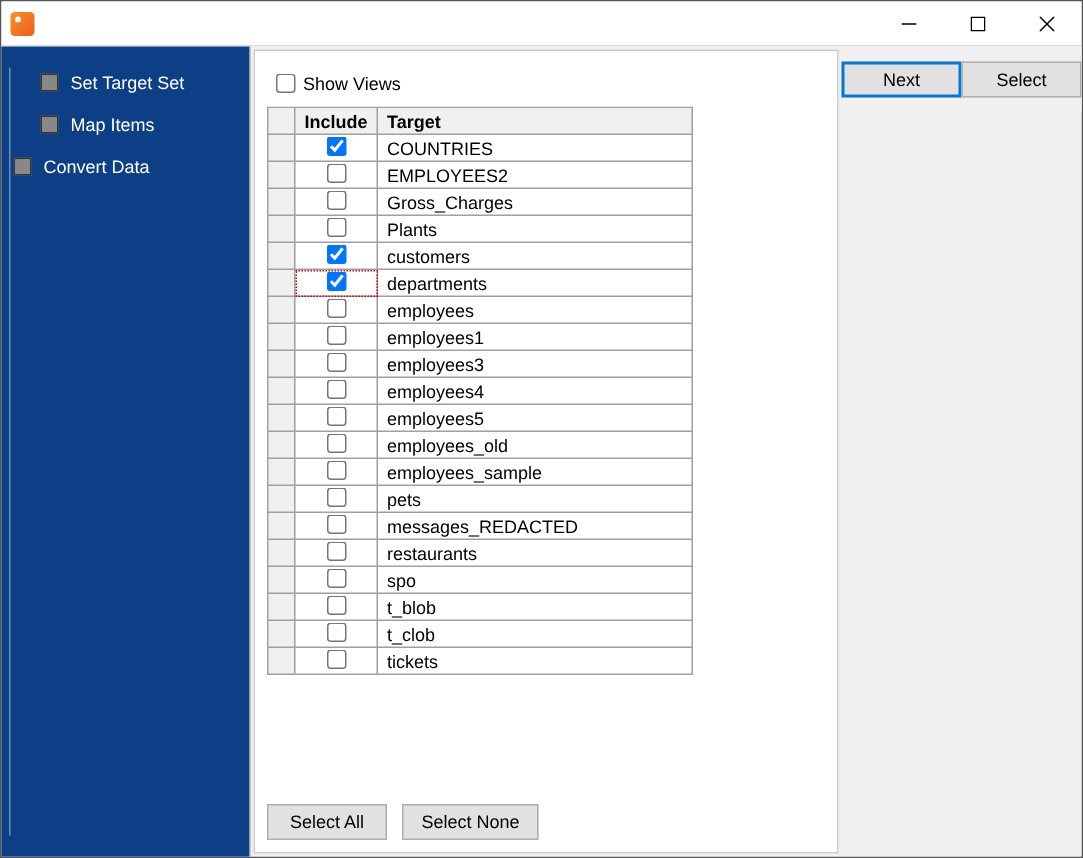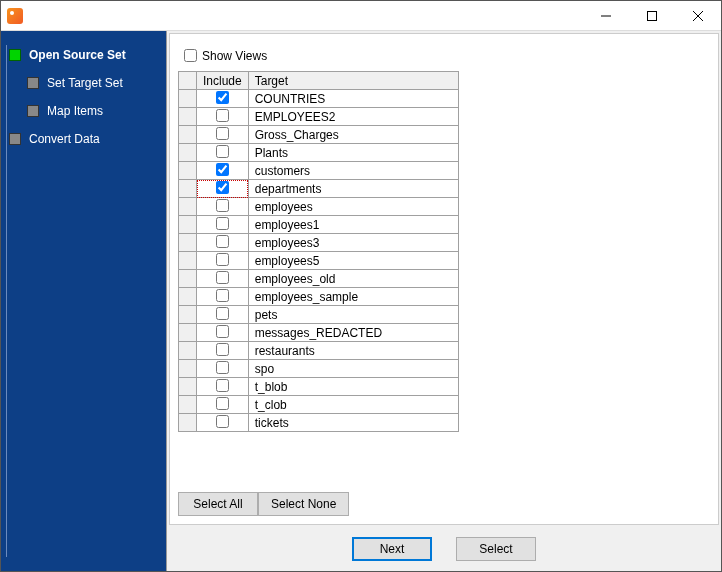--- a/index.html
+++ b/index.html
@@ -14,36 +14,36 @@
   .tbtn svg { width: 10px; height: 10px; }
   .body { flex: 1; display: flex; min-height: 0; }
   .sidebar { width: 165px; background: #0d3f86; color: #fff; padding: 10px 8px; position: relative; }
   .step { display: flex; align-items: center; height: 28px; cursor: default; }
   .step-box { width: 12px; height: 12px; background: #888; border: 1px solid #333; margin-right: 8px; position: relative; z-index: 2; }
   .step.active .step-box { background: #00d400; border-color: #006400; }
   .step.bold { font-weight: bold; }
   .step-label { font-size: 12px; white-space: nowrap; }
   .sub { margin-left: 18px; }
   .vline { position: absolute; left: 5px; top: 14px; bottom: 14px; width: 1px; background: #6b8bbf; z-index: 1; }
-  .main { flex: 1; border-left: 1px solid #999; display: flex; flex-direction: column; background: #f0f0f0; }
+  .main { flex: 1; border-left: 1px solid #999; display: flex; flex-direction: row; background: #f0f0f0; }
   .content { flex: 1; background: #fff; margin: 2px; border: 1px solid #ccc; padding: 8px 8px 4px 8px; display: flex; flex-direction: column; min-height: 0; }
   .showviews { display: flex; align-items: center; margin: 4px 0 6px 2px; }
   .showviews input { margin-right: 5px; }
   .table-wrap { flex: 1; overflow: hidden; }
   table.grid { border-collapse: collapse; font-size: 12px; }
   table.grid th, table.grid td { border: 1px solid #a0a0a0; background: #fff; height: 18px; padding: 0 6px; text-align: left; }
-  table.grid th { background: #f0f0f0; font-weight: normal; }
+  table.grid th { background: #f0f0f0; font-weight: bold; }
   table.grid td.rowhdr { background: #f0f0f0; width: 16px; padding:0; }
   table.grid td.chk { width: 50px; text-align: center; padding: 0; }
   table.grid td.chk input { margin: 0; }
   table.grid td.name { width: 210px; }
   .focusrow td.chk { outline: 1px dotted #c00; outline-offset: -1px; }
-  .btnrow { display: flex; padding: 6px 0 4px 0; }
+  .btnrow { display: flex; gap: 10px; padding: 6px 0 4px 0; }
   .btn { min-width: 80px; height: 24px; background: #e1e1e1; border: 1px solid #adadad; display: inline-flex; align-items: center; justify-content: center; padding: 0 12px; font-size: 12px; cursor: default; }
-  .footer { height: 44px; display: flex; align-items: center; justify-content: center; gap: 24px; background: #f0f0f0; }
+  .footer { height: 44px; display: flex; align-items: center; justify-content: center; background: #f0f0f0; }
   .btn.primary { border: 2px solid #0078d7; background: #e1e1e1; }
   .corner { width:18px; }
 </style>
 </head>
 <body>
 
 <div class="window">
 
   <div class="titlebar">
     <div class="titlebar-left">
@@ -66,24 +66,20 @@
             <line x1="10" y1="0" x2="0" y2="10" stroke="black" stroke-width="1"></line>
           </svg>
       </div>
     </div>
   </div>
 
   <div class="body">
     <div class="sidebar">
       <div class="vline"></div>
       <div id="steps-container">
-          <div class="step active bold">
-            <div class="step-box"></div>
-            <div class="step-label">Open Source Set</div>
-          </div>
           <div class="step sub">
             <div class="step-box"></div>
             <div class="step-label">Set Target Set</div>
           </div>
           <div class="step sub">
             <div class="step-box"></div>
             <div class="step-label">Map Items</div>
           </div>
           <div class="step">
             <div class="step-box"></div>
@@ -150,20 +146,25 @@
                   <td class="name">employees1</td>
                 </tr>
                 <tr>
                   <td class="rowhdr"></td>
                   <td class="chk"><input type="checkbox" style=""></td>
                   <td class="name">employees3</td>
                 </tr>
                 <tr>
                   <td class="rowhdr"></td>
                   <td class="chk"><input type="checkbox" style=""></td>
+                  <td class="name">employees4</td>
+                </tr>
+                <tr>
+                  <td class="rowhdr"></td>
+                  <td class="chk"><input type="checkbox" style=""></td>
                   <td class="name">employees5</td>
                 </tr>
                 <tr>
                   <td class="rowhdr"></td>
                   <td class="chk"><input type="checkbox" style=""></td>
                   <td class="name">employees_old</td>
                 </tr>
                 <tr>
                   <td class="rowhdr"></td>
                   <td class="chk"><input type="checkbox" style=""></td>

